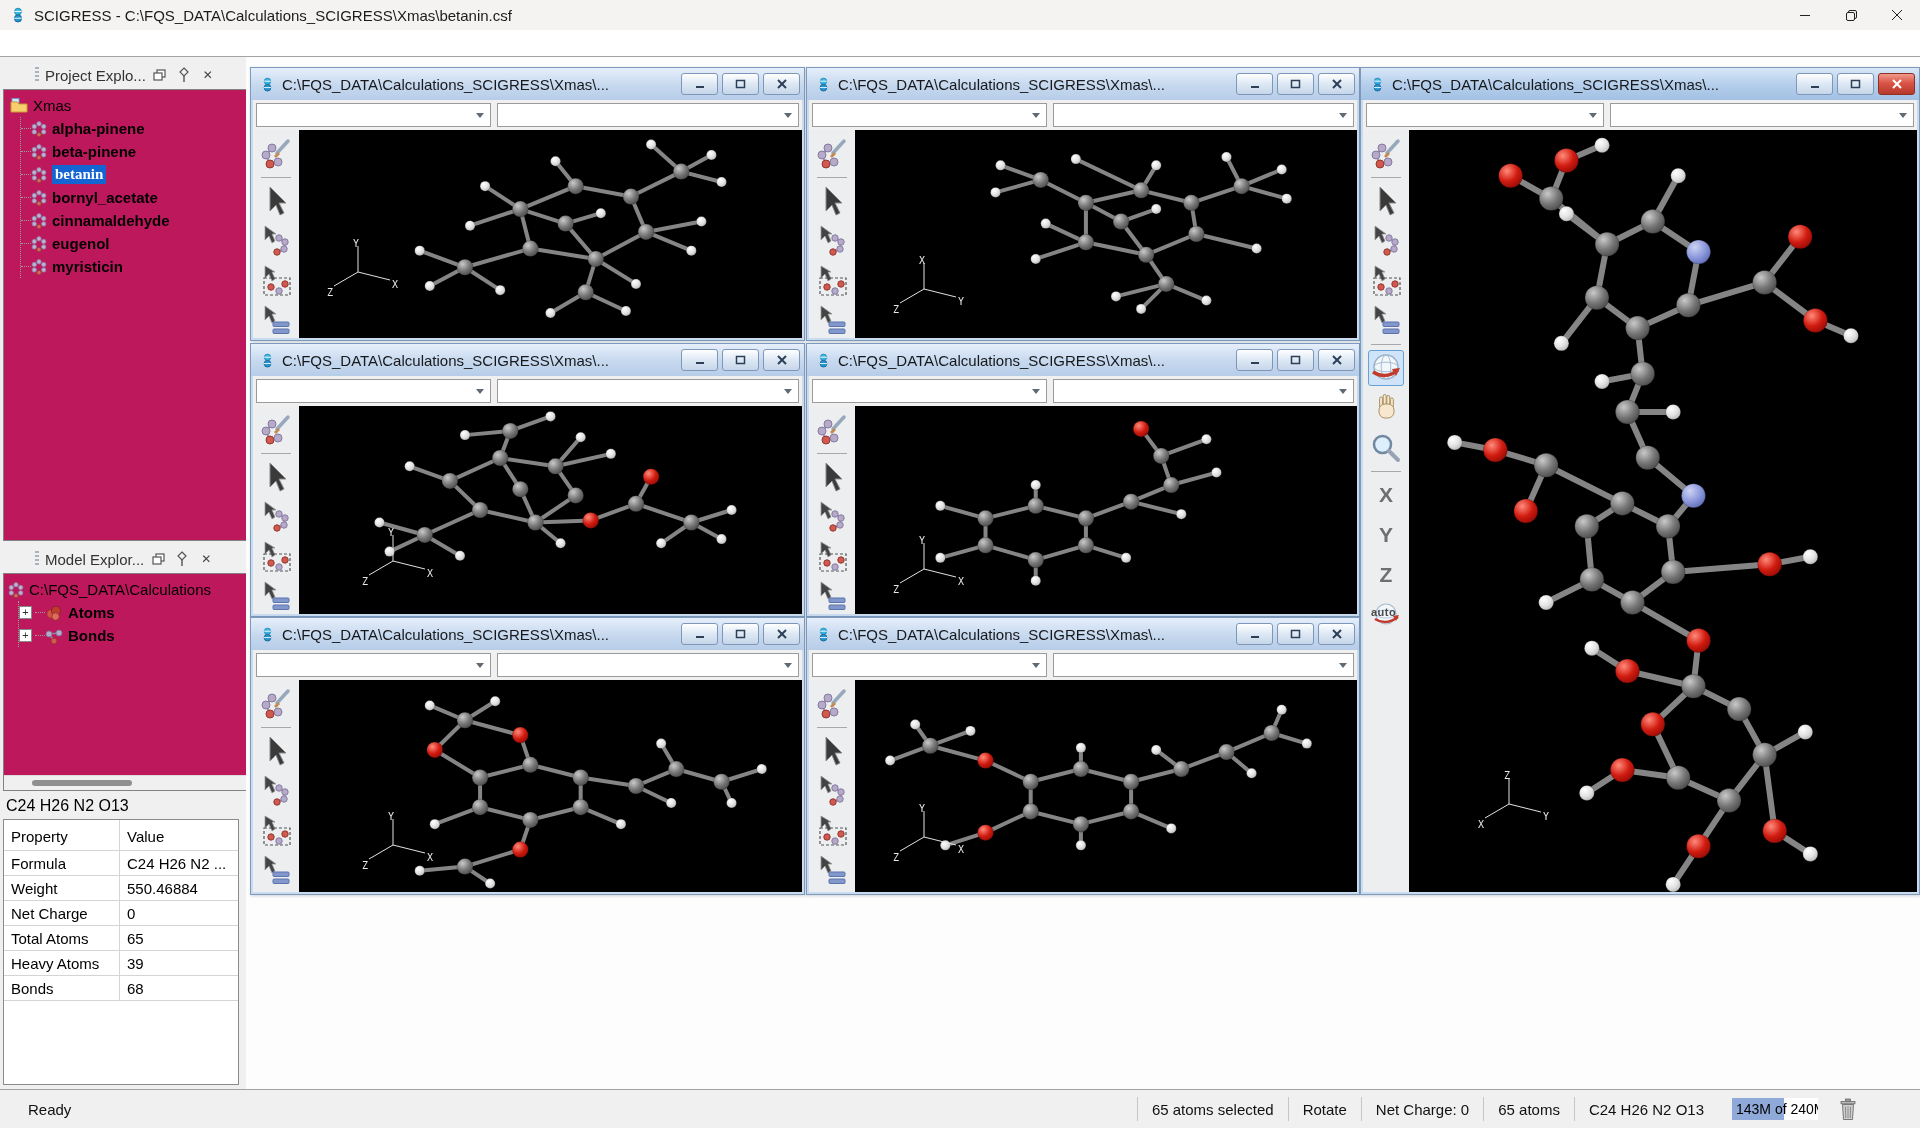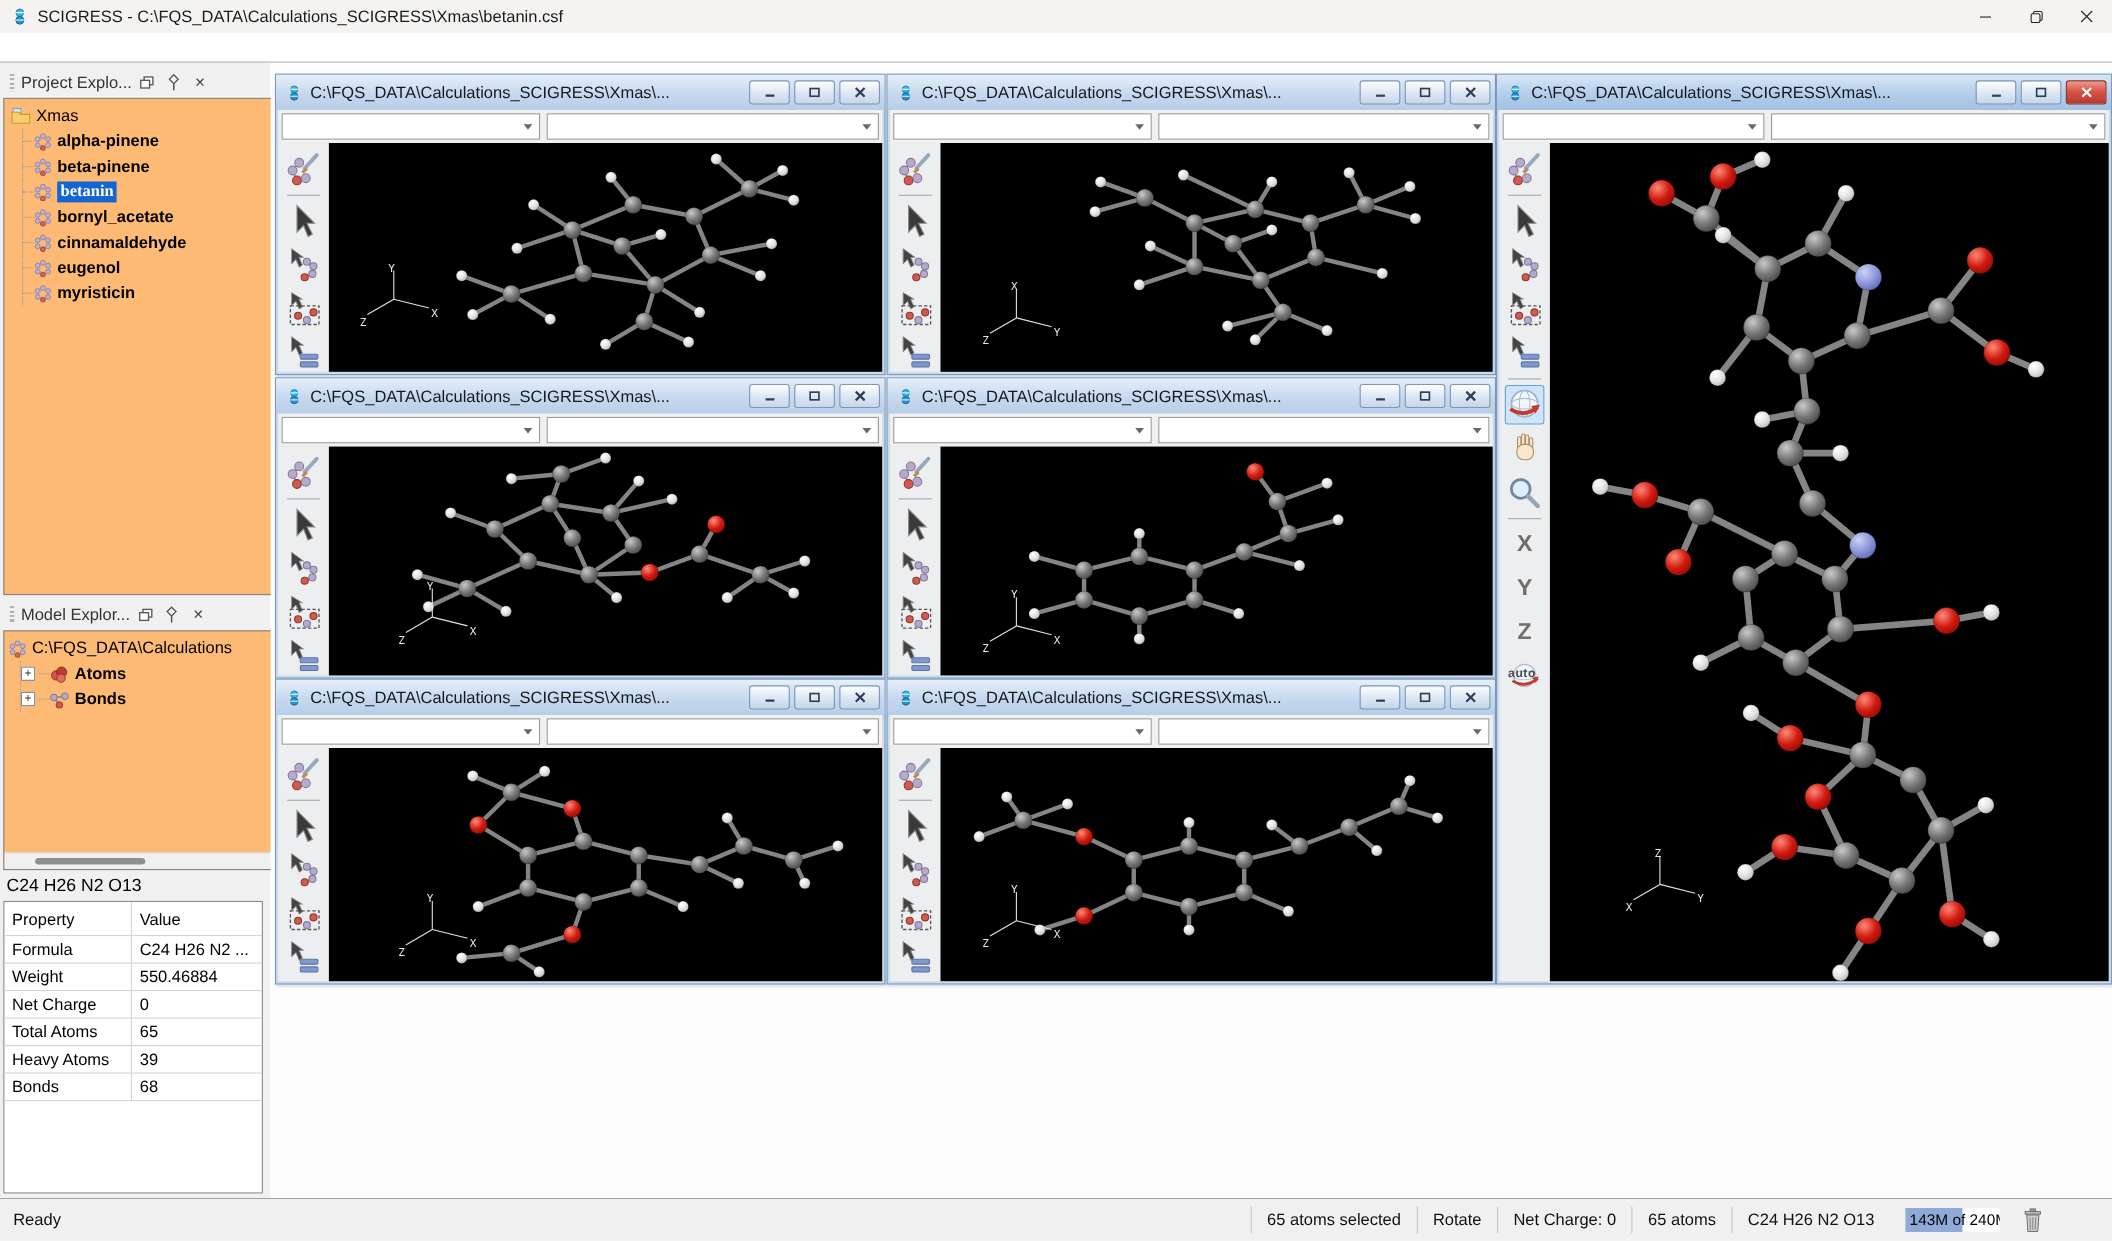--- a/index.html
+++ b/index.html
@@ -17,28 +17,28 @@
   .menubar{position:absolute;left:0;top:30px;width:100%;height:26px;background:#fbfbfa;display:flex;align-items:center;}
   .grip{width:4px;height:16px;margin:0 6px 0 6px;background-image:repeating-linear-gradient(#aab4be 0 2px,transparent 2px 4px);}
   .menuitem{padding:0 13px;font-size:15px;color:#111;line-height:26px;}
 
   
   .main{position:absolute;left:0;top:56px;right:0;bottom:38px;border-top:1px solid #a3a3a3;border-bottom:1px solid #a3a3a3;}
   .dock{position:absolute;left:0;top:0;width:246px;height:100%;background:#f0f0f0;}
   .mdi{position:absolute;left:246px;top:0;right:0;height:100%;background:#fdfdfd;}
 
   
-  .panel{position:absolute;left:3px;width:285px;}
+  .panel{position:absolute;left:3px;width:285px;padding-left:26px;}
   .p-proj{top:6px;height:478px;}
   .p-model{top:490px;height:244px;}
   .phead{height:24px;display:flex;align-items:center;}
   .ptitle{font-size:15px;color:#333;white-space:nowrap;overflow:hidden;flex:0 1 auto;}
   .pbtn{width:20px;height:18px;display:flex;align-items:center;justify-content:center;margin-left:4px;color:#444;font-size:12px;}
   .pbtn:first-of-type{margin-left:auto;}
-  .pbody{position:absolute;top:26px;left:0;right:0;bottom:0;background:#fdba74;border:1px solid #828282;overflow:hidden;}
+  .pbody{position:absolute;top:26px;left:0;right:0;bottom:0;background:#be185d;border:1px solid #828282;overflow:hidden;}
 
   .trow{height:23px;display:flex;align-items:center;white-space:nowrap;}
   .trow .lbl{font-size:15px;color:#000;margin-left:5px;}
   .trow .lbl.b{font-weight:bold;}
   .trow .lbl.sel{background:#1464d2;color:#fff;padding:1px 3px;font-family:Liberation Serif, serif;}
   .tree{padding:4px 0 0 6px;}
   .kids{margin-left:10px;border-left:1px dotted #9a9a9a;}
   .conn{display:inline-block;width:10px;height:1px;border-top:1px dotted #9a9a9a;}
   .exp{display:inline-flex;width:13px;height:13px;border:1px solid #888;background:#fff;color:#333;
        font-size:11px;line-height:11px;align-items:center;justify-content:center;margin-right:3px;box-sizing:border-box;}
@@ -79,21 +79,21 @@
   .letter{font-size:21px;font-weight:bold;color:#6f6f6f;}
   .cwin.active .ticon.sel-tool{background:#cfe4f8;border:1px solid #66a1d8;box-sizing:border-box;}
   .autoi{position:relative;}
   .autoi span{position:absolute;left:3px;top:9px;font-size:11px;font-weight:bold;color:#4a4a4a;letter-spacing:.5px;}
   .viewport{flex:1;background:#000;position:relative;overflow:hidden;}
   .viewport svg.mol{position:absolute;left:0;top:0;}
   .axis{position:absolute;pointer-events:none;}
 
   
   .statusbar{position:absolute;left:0;bottom:0;width:100%;height:38px;background:#f0f0f0;display:flex;align-items:center;font-size:15px;color:#111;}
-  .sb-left{margin-left:12px;}
+  .sb-left{margin-left:28px;}
   .sb-right{margin-left:auto;display:flex;align-items:center;padding-right:62px;height:100%;justify-content:flex-end;}
   .sb-seg{padding:0 14px;height:24px;display:flex;align-items:center;border-left:1px solid #c6c6c6;white-space:nowrap;}
   .mem{position:relative;width:86px;height:22px;background:#fff;margin:0 12px 0 14px;overflow:hidden;}
   .mem-fill{position:absolute;left:0;top:0;bottom:0;background:#8fa9d8;}
   .mem-text{position:absolute;left:4px;top:3px;font-size:14px;color:#000;white-space:nowrap;}
   .trash{display:flex;margin-left:8px;}
 </style>
 </head>
 <body>
 

